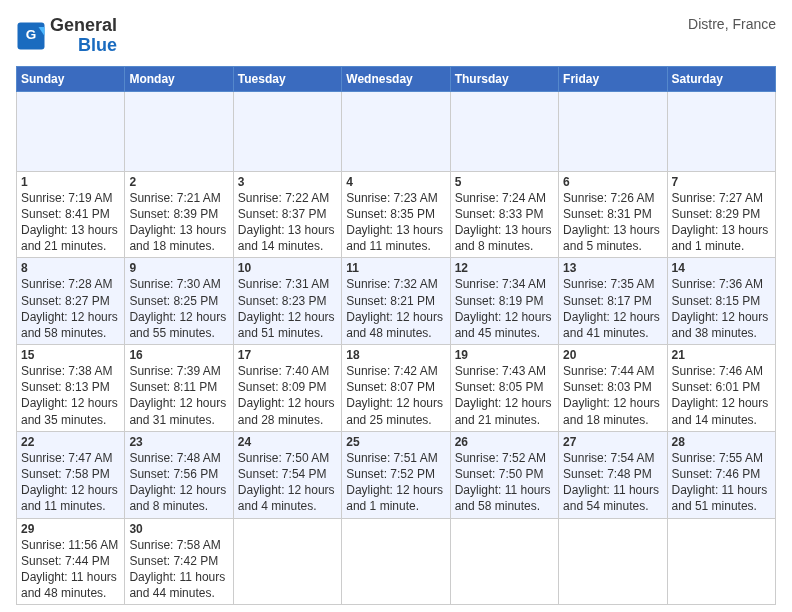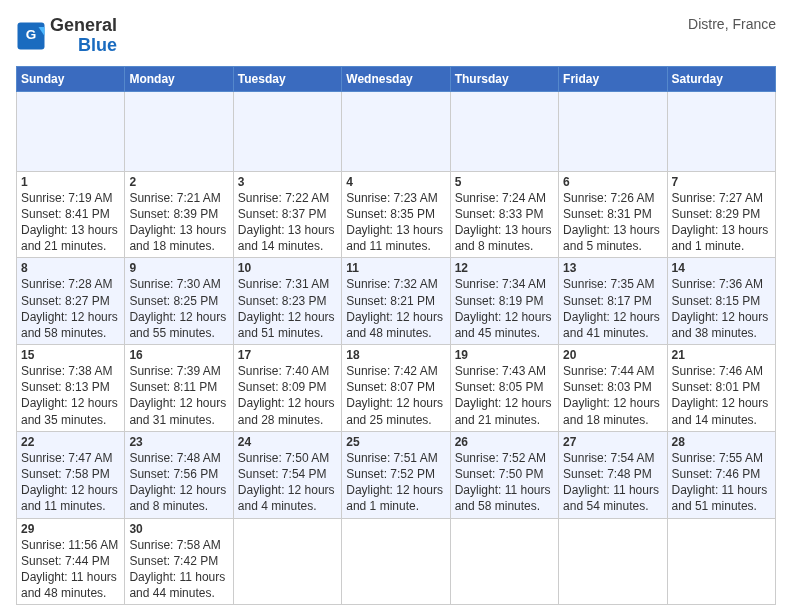--- a/index.html
+++ b/index.html
@@ -319,21 +319,21 @@
               <div>Sunrise: 7:44 AM</div>
               <div>Sunset: 8:03 PM</div>
               <div>Daylight: 12 hours</div>
               <div>and 18 minutes.</div>
             </div>
           </td>
           <td>
             <span class="day-number">21</span>
             <div class="day-info">
               <div>Sunrise: 7:46 AM</div>
-              <div>Sunset: 8:01 PM</div>
+              <div>Sunset: 6:01 PM</div>
               <div>Daylight: 12 hours</div>
               <div>and 14 minutes.</div>
             </div>
           </td>
         </tr>
         <tr class="row-alt">
           <td>
             <span class="day-number">22</span>
             <div class="day-info">
               <div>Sunrise: 7:47 AM</div>

